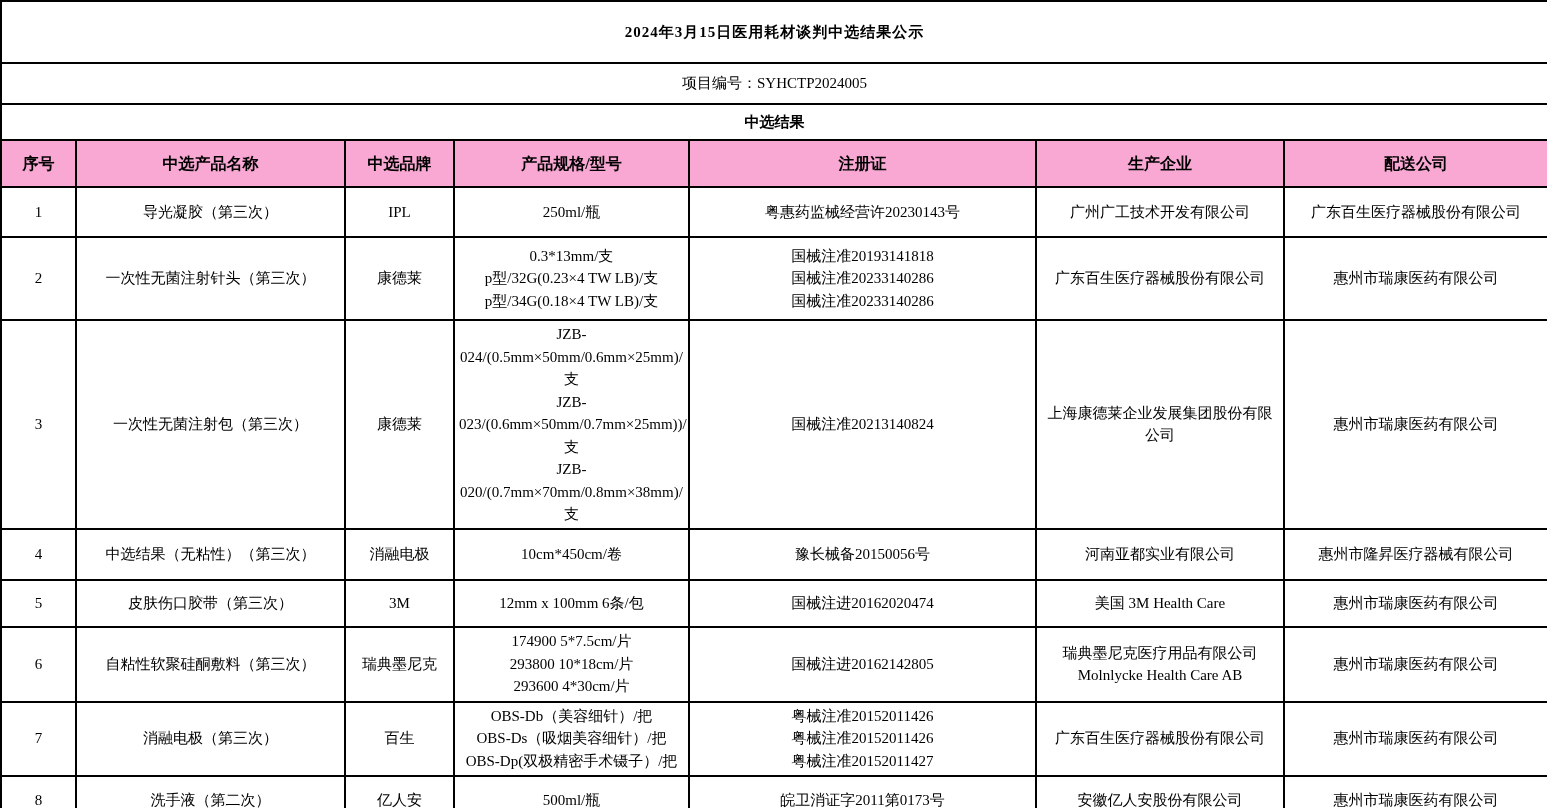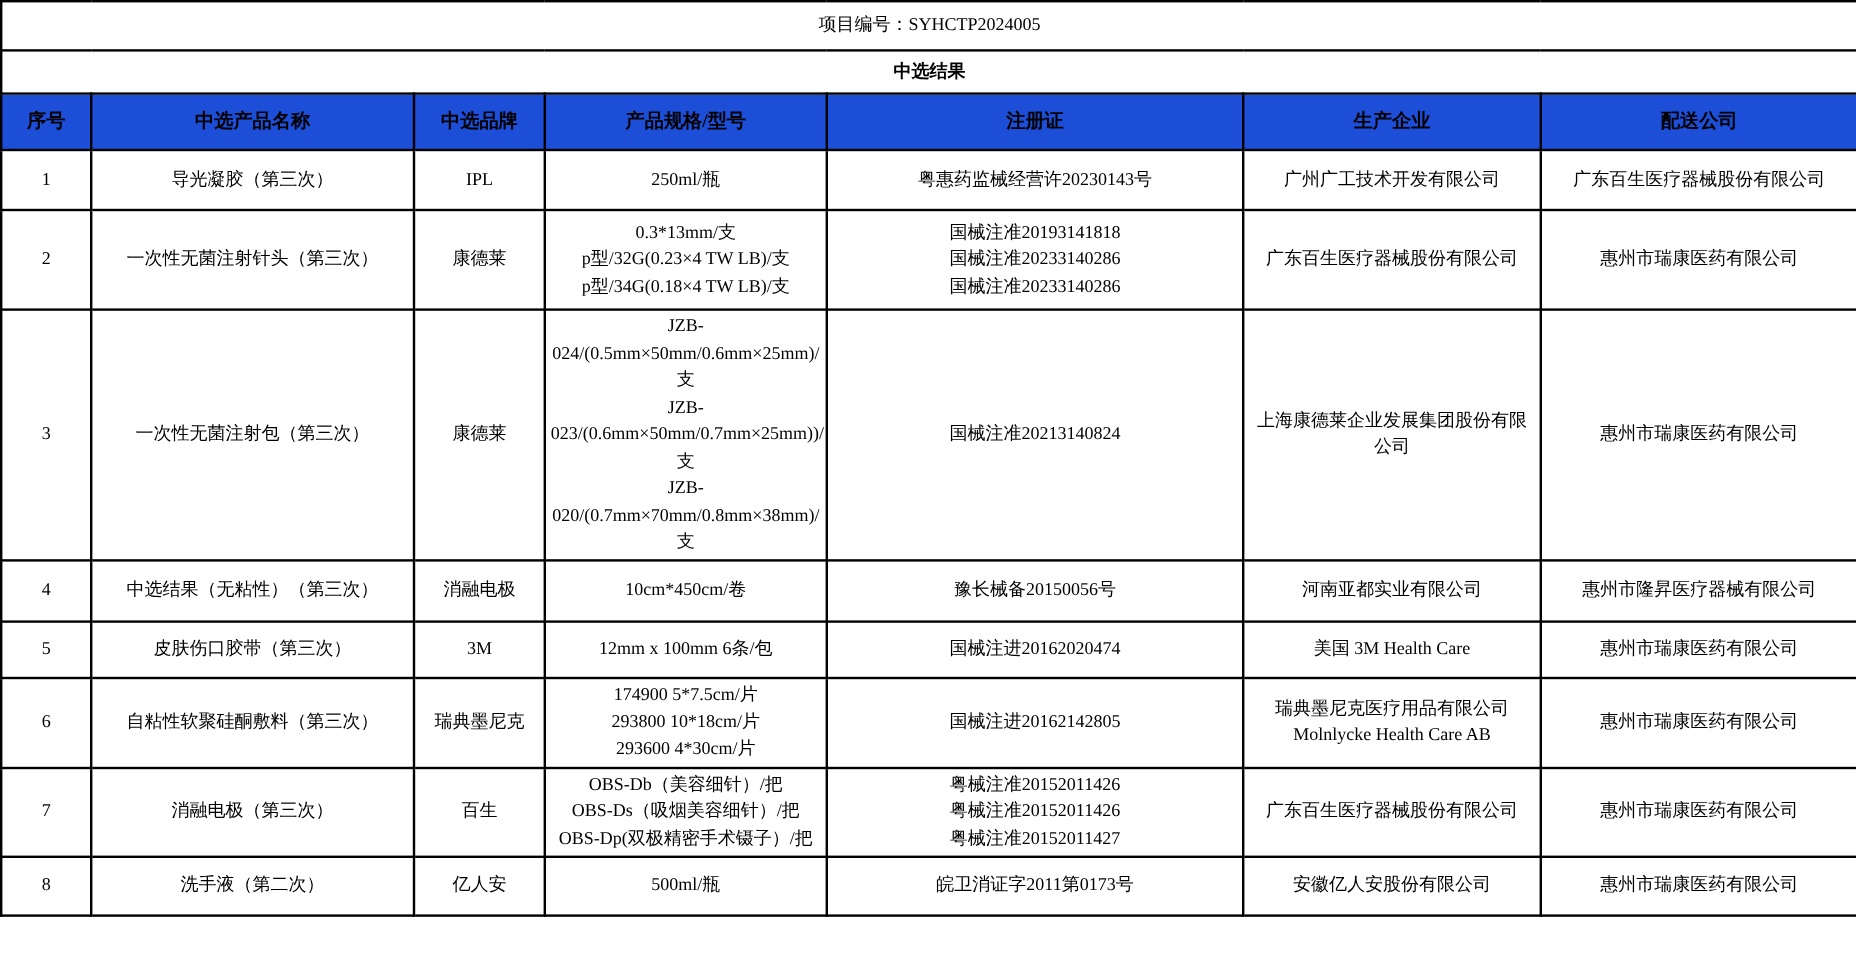--- a/index.html
+++ b/index.html
@@ -39,21 +39,21 @@
     font-weight: normal;
     text-align: left;
     padding-left: 5px;
   }
   td.section-title {
     font-size: 20px;
     font-weight: bold;
     text-align: center;
   }
   tr.head-row th {
-    background: #1d4ed8;
+    background: #f9a8d4;
     font-weight: bold;
     font-size: 16px;
   }
   td.left {
     text-align: left;
     padding-left: 3px;
   }
   td.num-cell { font-size: 16px; }
 </style>
 </head>
@@ -64,20 +64,23 @@
     <col style="width:75px">
     <col style="width:269px">
     <col style="width:109px">
     <col style="width:235px">
     <col style="width:347px">
     <col style="width:248px">
     <col style="width:264px">
   </colgroup>
 
   <tbody>
+      <tr style="height:62px">
+    <td class="doc-title" colspan="7">2024年3月15日医用耗材谈判中选结果公示</td>
+  </tr>
 
   <tr style="height:41px">
     <td class="project-row" colspan="7"><span>项目编号：</span><span>SYHCTP2024005</span></td>
   </tr>
 
   <tr style="height:36px">
     <td class="section-title" colspan="7">中选结果</td>
   </tr>
 
   <tr class="head-row" style="height:47px">

